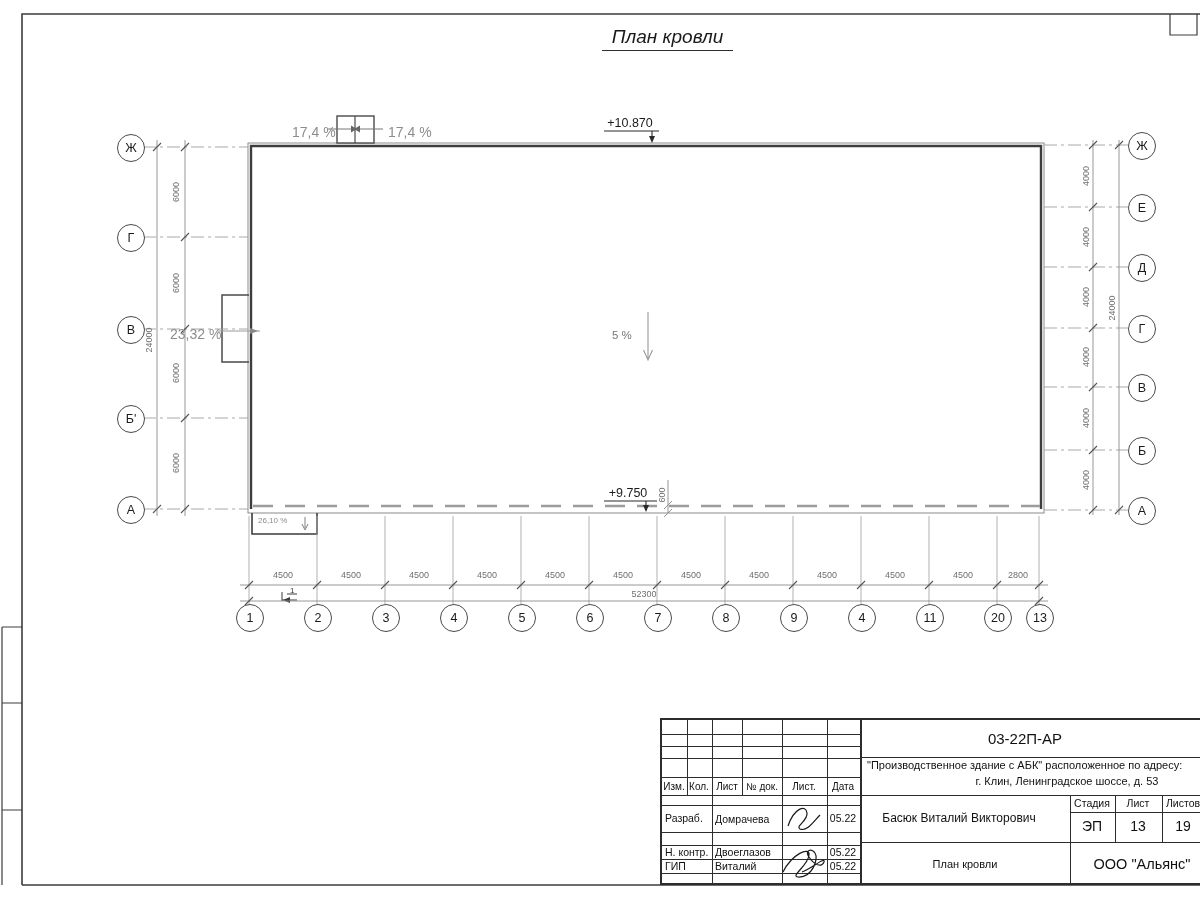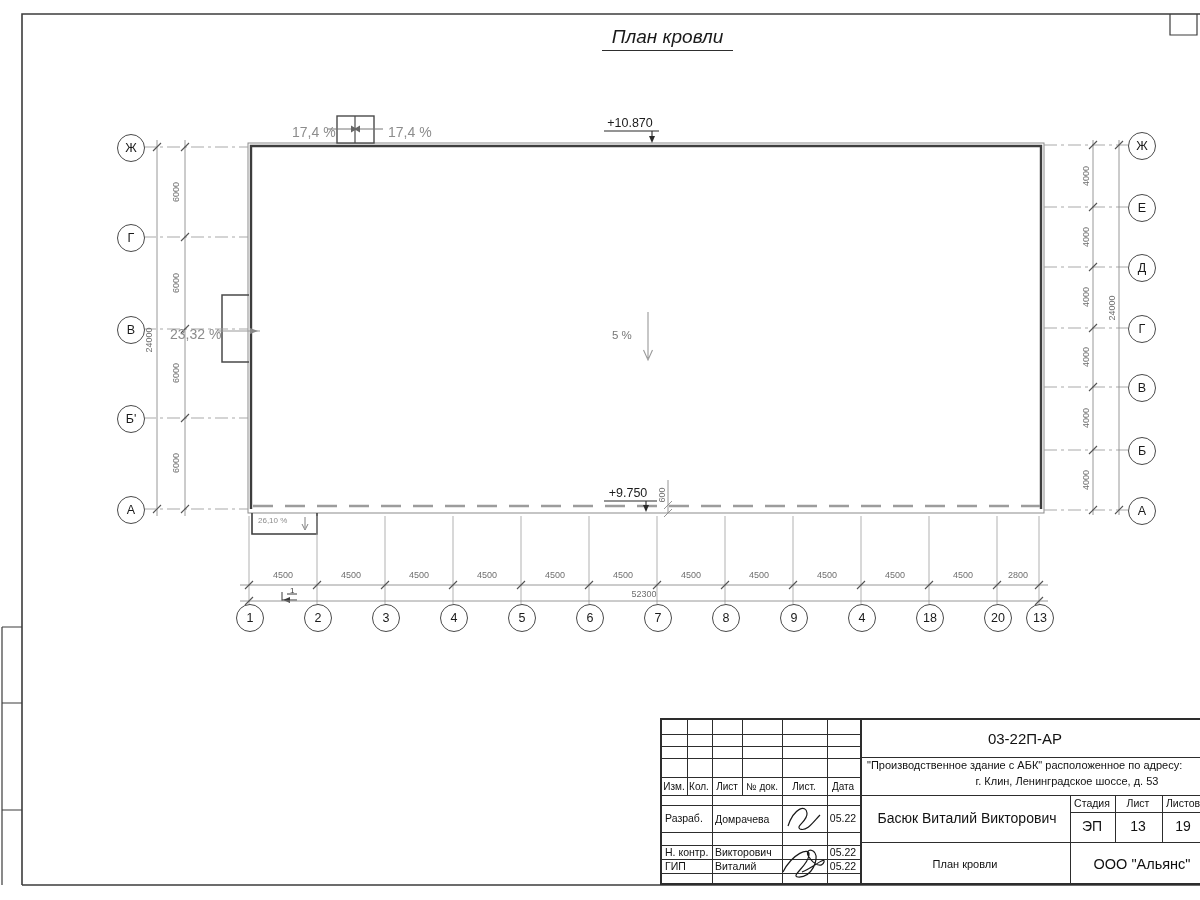--- a/index.html
+++ b/index.html
@@ -139,21 +139,21 @@
   <div class="circ" style="left:712px;top:604px">
       <span>8</span>
     </div>
   <div class="circ" style="left:780px;top:604px">
       <span>9</span>
     </div>
   <div class="circ" style="left:848px;top:604px">
       <span>4</span>
     </div>
   <div class="circ" style="left:916px;top:604px">
-      <span>18</span>
+      <span>11</span>
     </div>
   <div class="circ" style="left:984px;top:604px">
       <span>20</span>
     </div>
   <div class="circ" style="left:1026px;top:604px">
       <span>13</span>
     </div>
 
   <span class="dimh" style="left:263px;top:570px">4500</span>
   <span class="dimh" style="left:331px;top:570px">4500</span>
@@ -221,30 +221,30 @@
     <span class="tbt" style="left:37px;top:66px;font-size:10px">Кол.</span>
     <span class="tbt" style="left:65px;top:66px;font-size:10px">Лист</span>
     <span class="tbt" style="left:100px;top:66px;font-size:10px">№ док.</span>
     <span class="tbt" style="left:142px;top:66px;font-size:10px">Лист.</span>
     <span class="tbt" style="left:181px;top:66px;font-size:10px">Дата</span>
 
     <span class="tbl" style="left:3px;top:98px">Разраб.</span>
     <span class="tbl" style="left:53px;top:99px">Домрачева</span>
     <span class="tbt" style="left:181px;top:98px">05.22</span>
     <span class="tbl" style="left:3px;top:132px">Н. контр.</span>
-    <span class="tbl" style="left:53px;top:132px">Викторович</span>
+    <span class="tbl" style="left:53px;top:132px">Двоеглазов</span>
     <span class="tbt" style="left:181px;top:132px">05.22</span>
     <span class="tbl" style="left:3px;top:146px">ГИП</span>
     <span class="tbl" style="left:53px;top:146px">Виталий</span>
     <span class="tbt" style="left:181px;top:146px">05.22</span>
 
     <span class="tbt" style="left:363px;top:18px;font-size:15px">03-22П-АР</span>
     <span class="tbl" style="left:205px;top:45px;font-size:11px">"Производственное здание с АБК" расположенное по адресу:</span>
     <span class="tbt" style="left:405px;top:61px;font-size:11px">г. Клин, Ленинградское шоссе, д. 53</span>
-    <span class="tbt" style="left:305px;top:98px;font-size:14px">Басюк Виталий Викторович</span>
+    <span class="tbt" style="left:297px;top:98px;font-size:12px">Басюк Виталий Викторович</span>
     <span class="tbt" style="left:430px;top:83px;font-size:10.5px">Стадия</span>
     <span class="tbt" style="left:476px;top:83px;font-size:10.5px">Лист</span>
     <span class="tbt" style="left:521px;top:83px;font-size:10.5px">Листов</span>
     <span class="tbt" style="left:430px;top:106px;font-size:14px">ЭП</span>
     <span class="tbt" style="left:476px;top:106px;font-size:14px">13</span>
     <span class="tbt" style="left:521px;top:106px;font-size:14px">19</span>
     <span class="tbt" style="left:303px;top:144px;font-size:11px">План кровли</span>
     <span class="tbt" style="left:480px;top:144px;font-size:14.5px">ООО "Альянс"</span>
 
     <svg style="position:absolute;left:0;top:0" width="540" height="163" viewBox="0 0 540 163">

